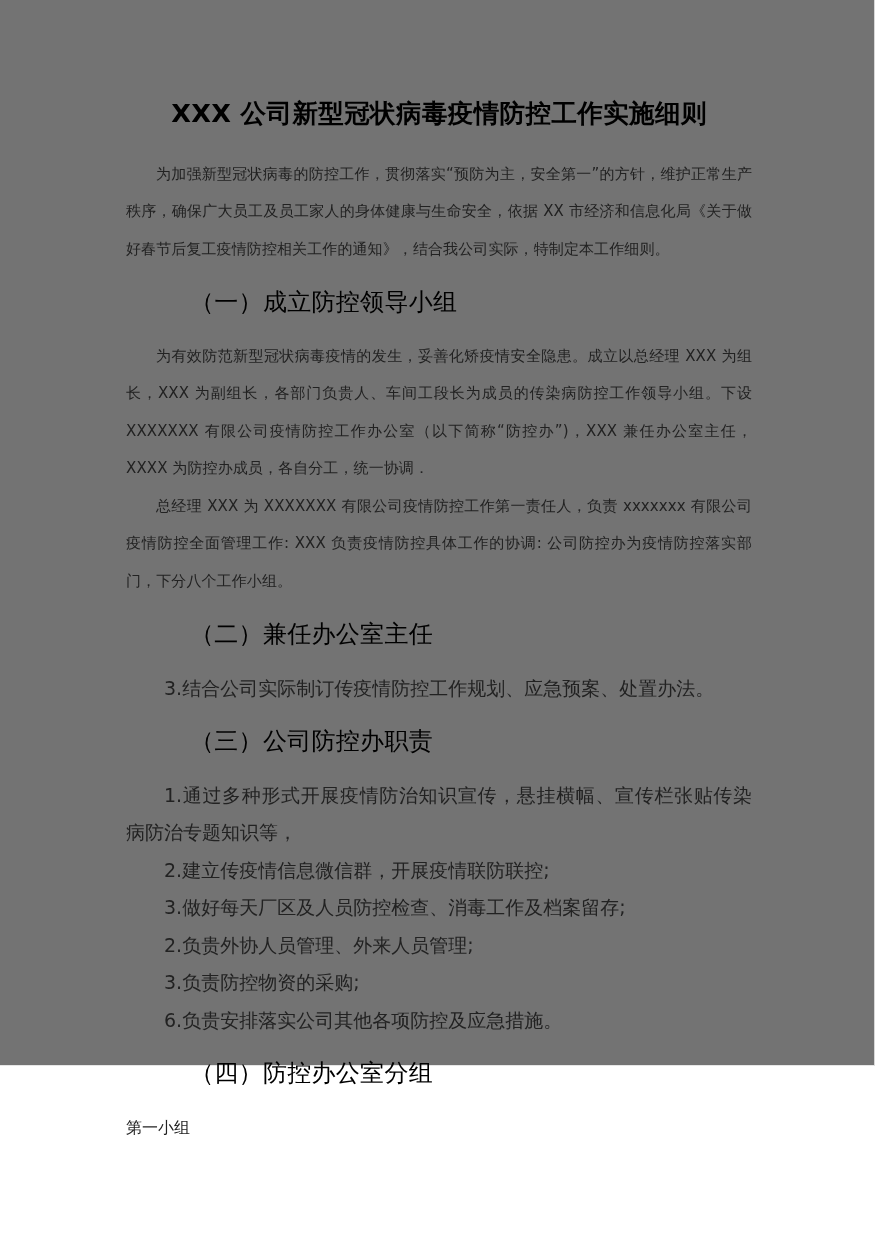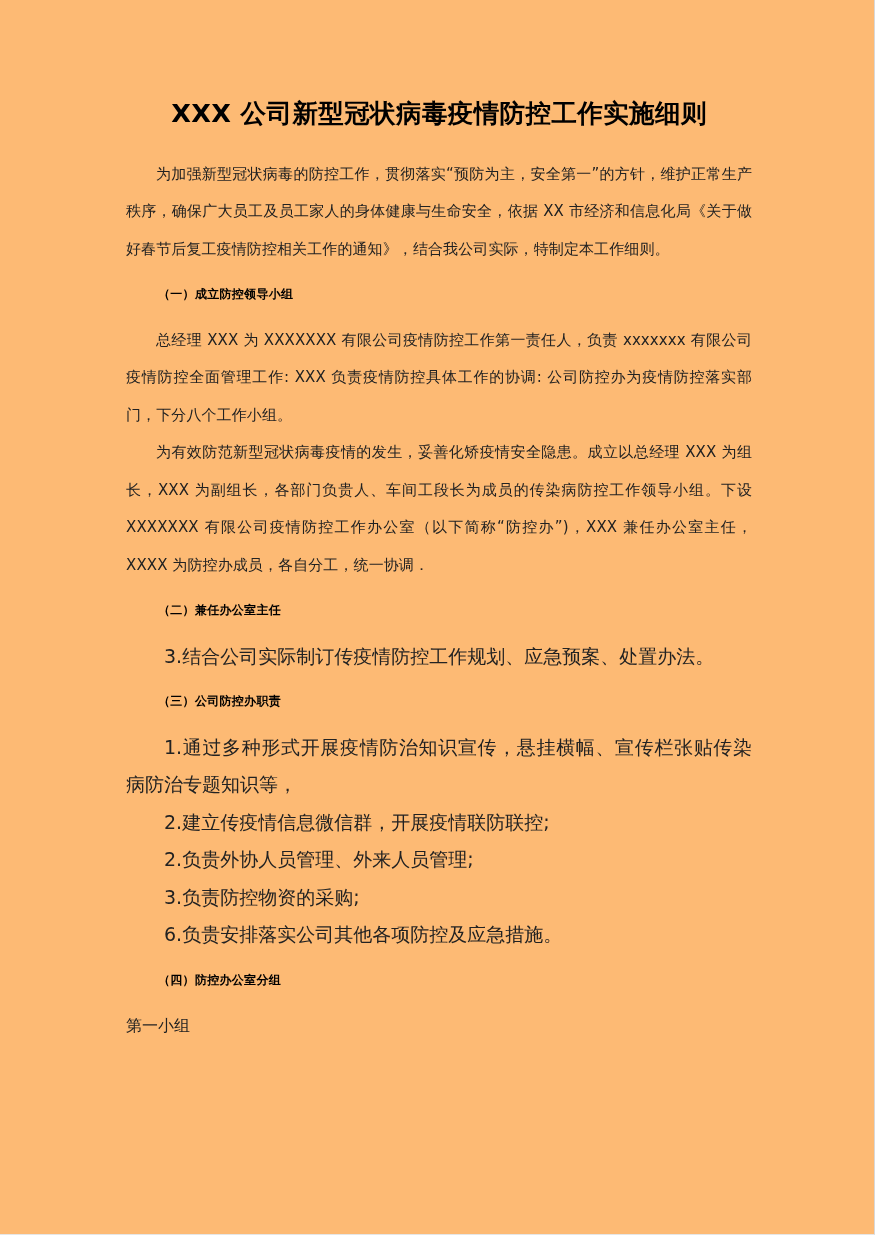--- a/index.html
+++ b/index.html
@@ -13,22 +13,22 @@
     font-family: "DejaVu Sans", "Liberation Sans", sans-serif;
     color: #1a1a1a;
     overflow: hidden;
     position: relative;
   }
   .page {
     position: absolute;
     left: 0;
     top: 0;
     width: 875px;
-    height: 1235px;
-    background: #fdba74;
+    height: 1066px;
+    background: #737373;
     box-sizing: border-box;
     border-right: 1px solid #d8d8d8;
     border-bottom: 1px solid #e6e6e6;
   }
   .content {
     position: absolute;
     left: 126px;
     top: 0;
     width: 626px;
   }
@@ -51,24 +51,24 @@
     text-align: justify;
     text-justify: inter-ideograph;
     text-indent: 2em;
     color: #222222;
     letter-spacing: 0.1px;
   }
   .para.first {
     margin-top: 24px;
   }
   .section-heading {
-    font-size: 12px;
-    font-weight: bold;
+    font-size: 24px;
+    font-weight: normal;
     line-height: 37.5px;
-    margin: 8px;
+    margin: 16px;
     text-indent: 2em;
     color: #000000;
     letter-spacing: 0.3px;
   }
   .numbered {
     font-size: 19px;
     line-height: 37.5px;
     margin: 0;
     text-align: justify;
     text-justify: inter-ideograph;
@@ -88,35 +88,36 @@
 
 <div class="page">
   <div class="content">
 
     <h1 class="doc-title">XXX 公司新型冠状病毒疫情防控工作实施细则</h1>
 
     <p class="para first">为加强新型冠状病毒的防控工作，贯彻落实“预防为主，安全第一”的方针，维护正常生产秩序，确保广大员工及员工家人的身体健康与生命安全，依据 XX 市经济和信息化局《关于做好春节后复工疫情防控相关工作的通知》，结合我公司实际，特制定本工作细则。</p>
 
     <h2 class="section-heading">（一）成立防控领导小组</h2>
 
+    <p class="para">为有效防范新型冠状病毒疫情的发生，妥善化矫疫情安全隐患。成立以总经理 XXX 为组长，XXX 为副组长，各部门负贵人、车间工段长为成员的传染病防控工作领导小组。下设 XXXXXXX 有限公司疫情防控工作办公室（以下简称“防控办”)，XXX 兼任办公室主任，XXXX 为防控办成员，各自分工，统一协调．</p>
+
     <p class="para">总经理 XXX 为 XXXXXXX 有限公司疫情防控工作第一责任人，负责 xxxxxxx 有限公司疫情防控全面管理工作: XXX 负责疫情防控具体工作的协调: 公司防控办为疫情防控落实部门，下分八个工作小组。</p>
-
-    <p class="para">为有效防范新型冠状病毒疫情的发生，妥善化矫疫情安全隐患。成立以总经理 XXX 为组长，XXX 为副组长，各部门负贵人、车间工段长为成员的传染病防控工作领导小组。下设 XXXXXXX 有限公司疫情防控工作办公室（以下简称“防控办”)，XXX 兼任办公室主任，XXXX 为防控办成员，各自分工，统一协调．</p>
 
     <h2 class="section-heading">（二）兼任办公室主任</h2>
 
     <p class="numbered">3.结合公司实际制订传疫情防控工作规划、应急预案、处置办法。</p>
 
 
     <h2 class="section-heading">（三）公司防控办职责</h2>
 
     <p class="numbered">1.通过多种形式开展疫情防治知识宣传，悬挂横幅、宣传栏张贴传染病防治专题知识等，</p>
 
     <p class="numbered">2.建立传疫情信息微信群，开展疫情联防联控;</p>
 
+    <p class="numbered">3.做好每天厂区及人员防控检查、消毒工作及档案留存;</p>
 
     <p class="numbered">2.负贵外协人员管理、外来人员管理;</p>
 
     <p class="numbered">3.负责防控物资的采购;</p>
 
     <p class="numbered">6.负贵安排落实公司其他各项防控及应急措施。</p>
 
     <h2 class="section-heading">（四）防控办公室分组</h2>
 
     <p class="plain">第一小组</p>

